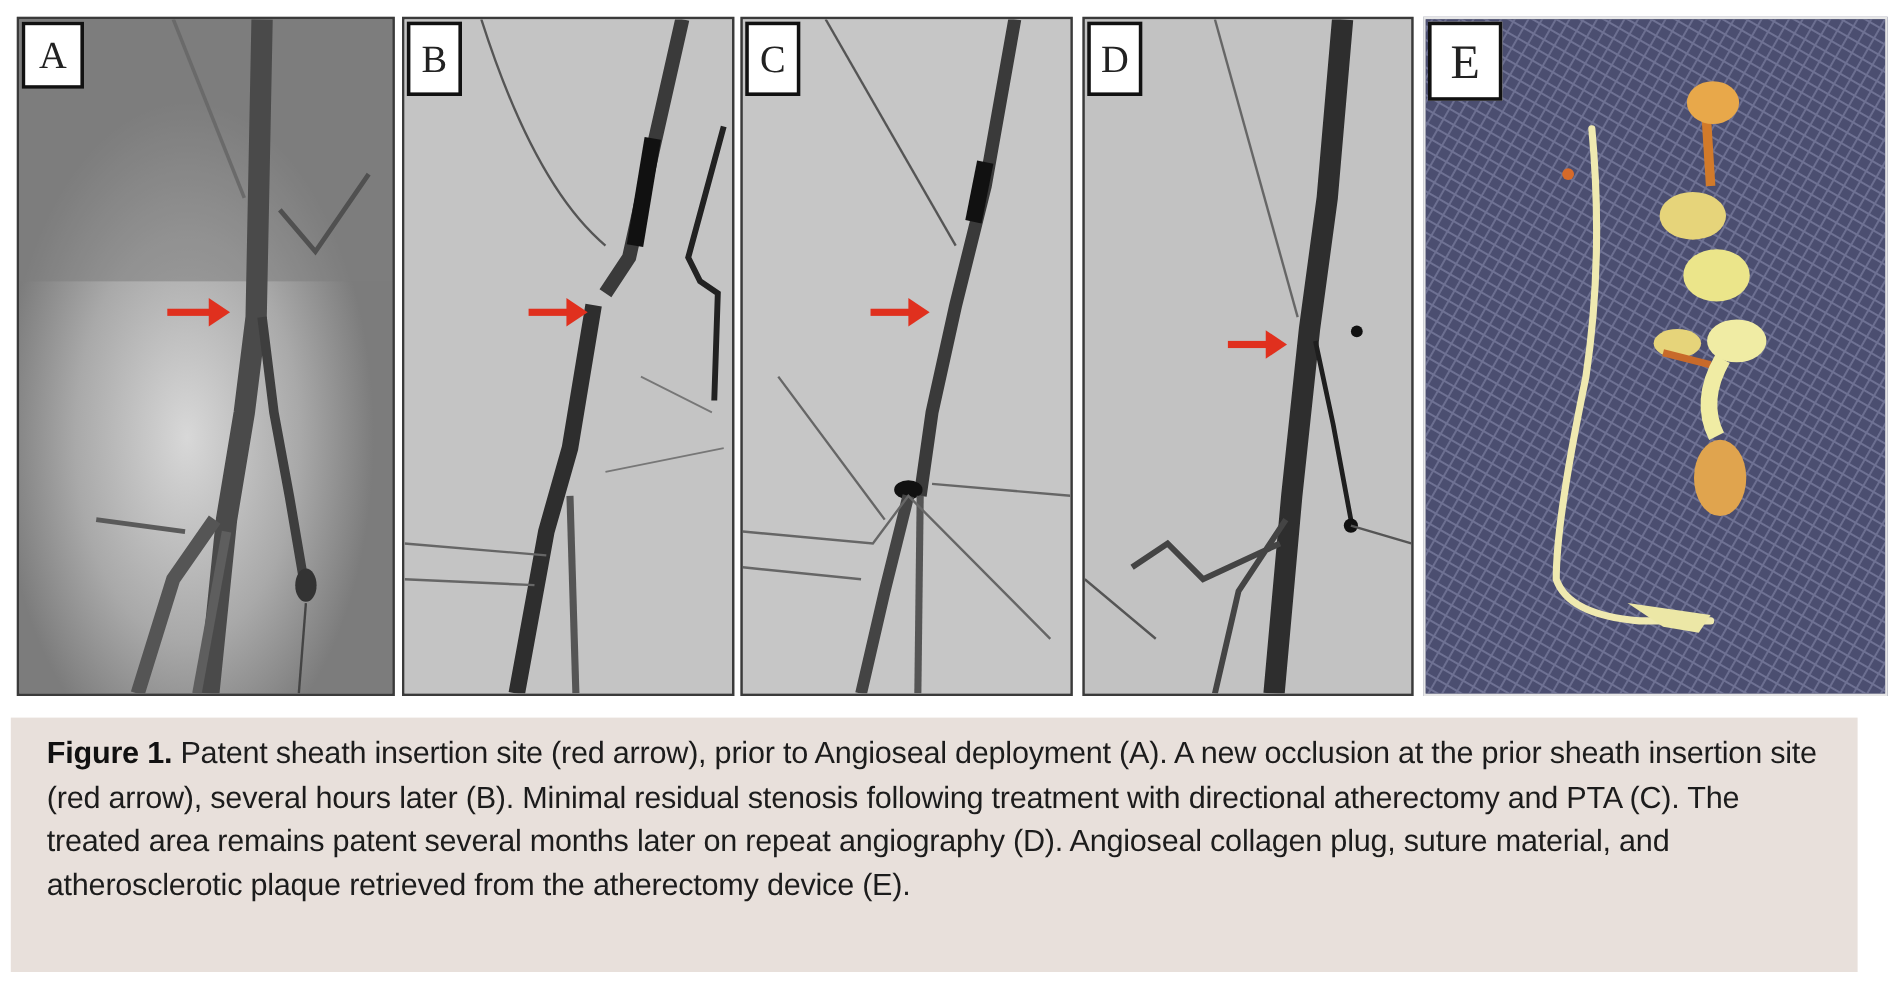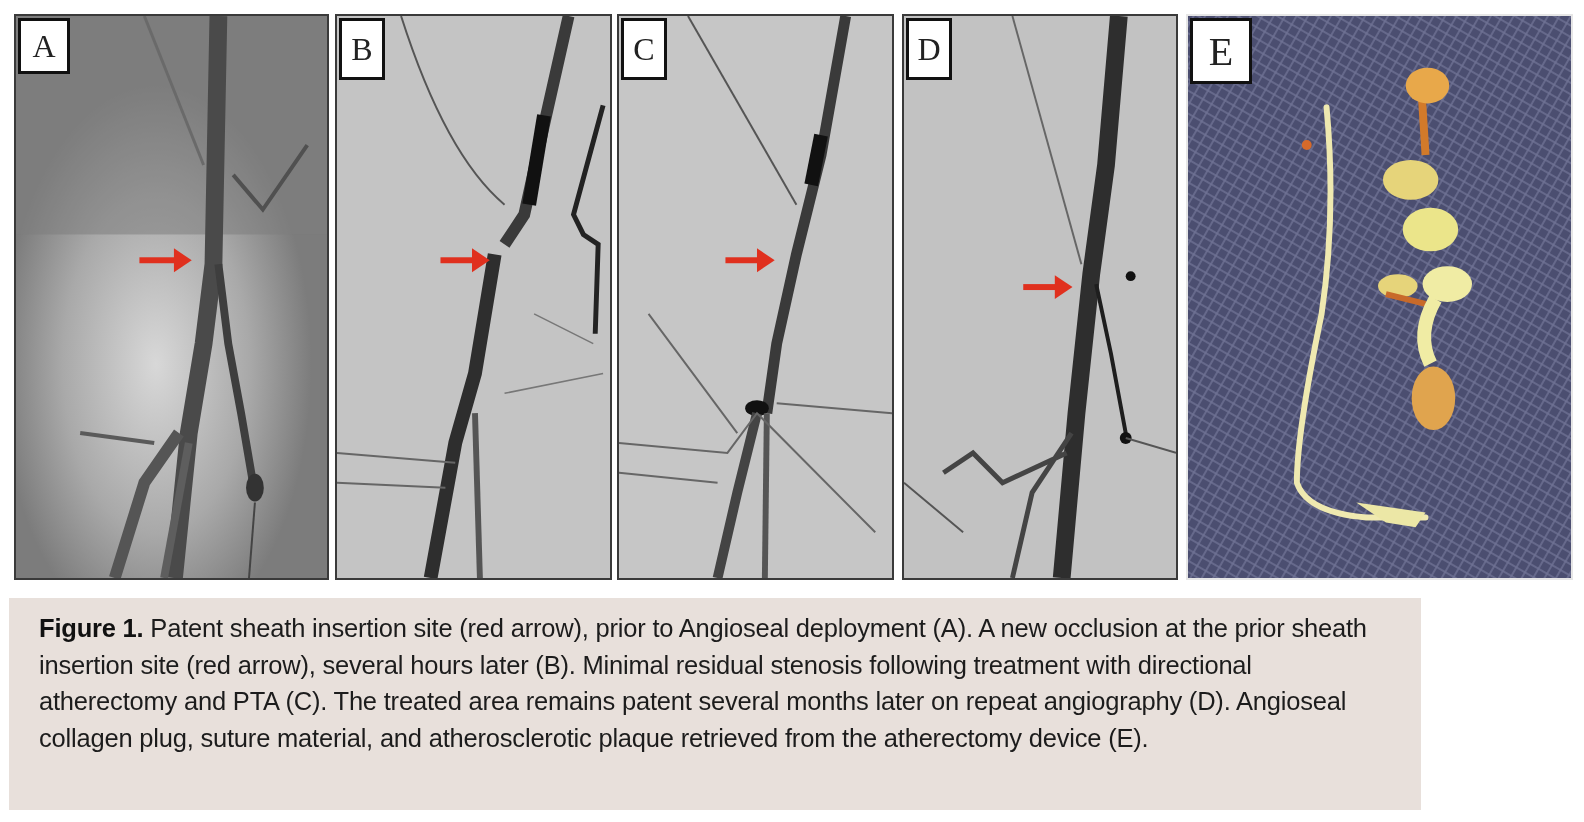--- a/index.html
+++ b/index.html
@@ -1,21 +1,21 @@
 <!DOCTYPE html>
 <html><head>
 <meta charset="utf-8">
 <style>
   html,body{margin:0;padding:0;background:#ffffff;}
   body{width:1584px;height:822px;position:relative;overflow:hidden;font-family:"Liberation Sans",sans-serif;}
   .panel{position:absolute;top:14px;height:566px;border:2px solid #3a3a3a;box-sizing:border-box;overflow:hidden;}
   .panel svg{position:absolute;left:0;top:0;width:100%;height:100%;}
   .label{position:absolute;left:2px;top:2px;background:#fff;border:3px solid #111;box-sizing:border-box;
          font-family:"Liberation Serif",serif;color:#222;display:flex;align-items:center;justify-content:center;}
-  .caption{position:absolute;left:9px;top:598px;width:1412px;height:212px;background:#e8e0db;box-sizing:border-box;
+  .caption{position:absolute;left:9px;top:598px;width:1539px;height:212px;background:#e8e0db;box-sizing:border-box;
            padding:12px 30px 0 30px;font-family:"Liberation Sans",sans-serif;font-size:25.5px;line-height:36.5px;color:#1c1c1c;
            letter-spacing:-0.2px;}
   .caption b{font-weight:bold;color:#111;}
 </style>
 </head>
 <body>
 
 <div class="panel" style="left:14px;width:315px;background:#8e8e8e;">
   <svg viewBox="0 0 315 566" preserveAspectRatio="none">
     <defs>

